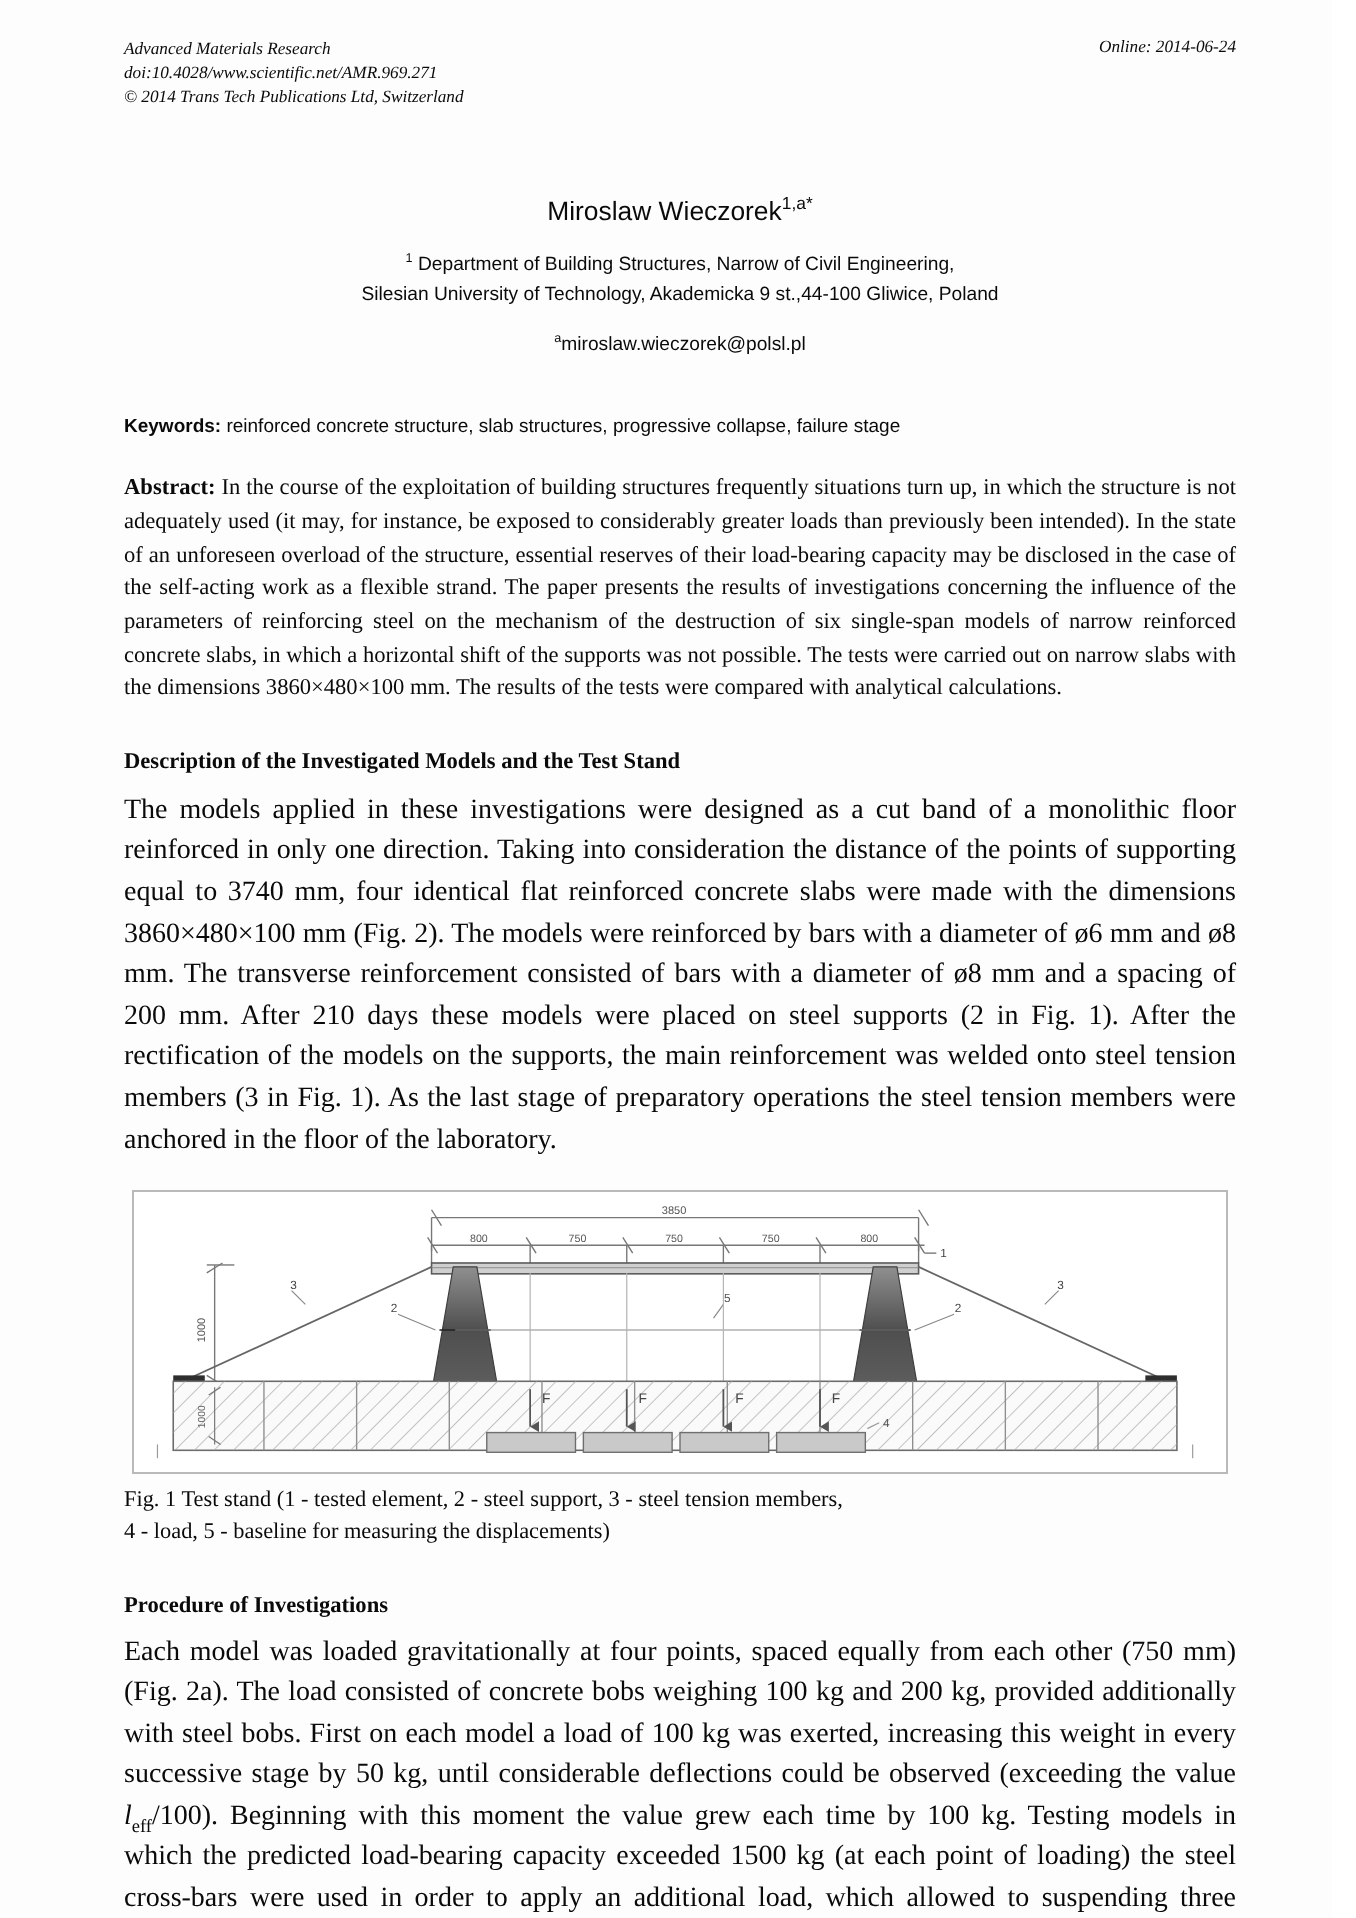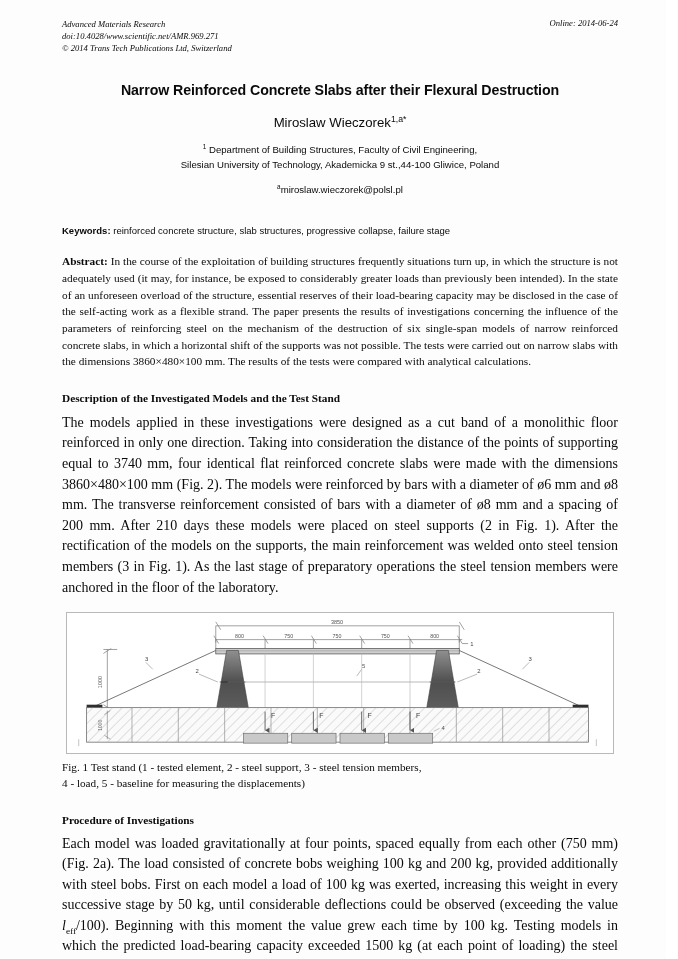--- a/index.html
+++ b/index.html
@@ -23,21 +23,21 @@
   }
 
   
   .title {
     font-family:"Liberation Sans", sans-serif;
     font-weight:bold; font-size:14.2px;
     text-align:center; margin-top:14px; letter-spacing:-0.1px;
   }
   .author {
     font-family:"Liberation Sans", sans-serif;
-    font-size:13.2px; text-align:center; margin-top:17px;
+    font-size:13.2px; text-align:center; margin-top:30px;
   }
   .affil {
     font-family:"Liberation Sans", sans-serif;
     font-size:9.6px; text-align:center; margin-top:13px; line-height:1.52;
   }
   .email {
     font-family:"Liberation Sans", sans-serif;
     font-size:9.6px; text-align:center; margin-top:12px;
   }
   sup { font-size:0.66em; vertical-align:super; line-height:0; }
@@ -87,28 +87,27 @@
 
   <div class="masthead">
     <div class="masthead-left">
       <div>Advanced Materials Research</div>
       <div>doi:10.4028/www.scientific.net/AMR.969.271</div>
       <div>© 2014 Trans Tech Publications Ltd, Switzerland</div>
     </div>
     <div class="masthead-right">Online: 2014-06-24</div>
   </div>
 
-  <div class="title">Narrow Reinforced Concrete Slabs after their Flexural Destruction</div>
 
   <div class="author">
     <span>Miroslaw Wieczorek</span><sup>1,a*</sup>
   </div>
 
   <div class="affil">
-    <sup>1</sup><span> Department of Building Structures, Faculty of Civil Engineering,</span><br>
+    <sup>1</sup><span> Department of Building Structures, Narrow of Civil Engineering,</span><br>
     <span>Silesian University of Technology, Akademicka 9 st.,44-100 Gliwice, Poland</span>
   </div>
 
   <div class="email">
     <sup>a</sup><span>miroslaw.wieczorek@polsl.pl</span>
   </div>
 
   <div class="keywords">
     <b>Keywords:</b><span> reinforced concrete structure, slab structures, progressive collapse, failure stage</span>
   </div>

